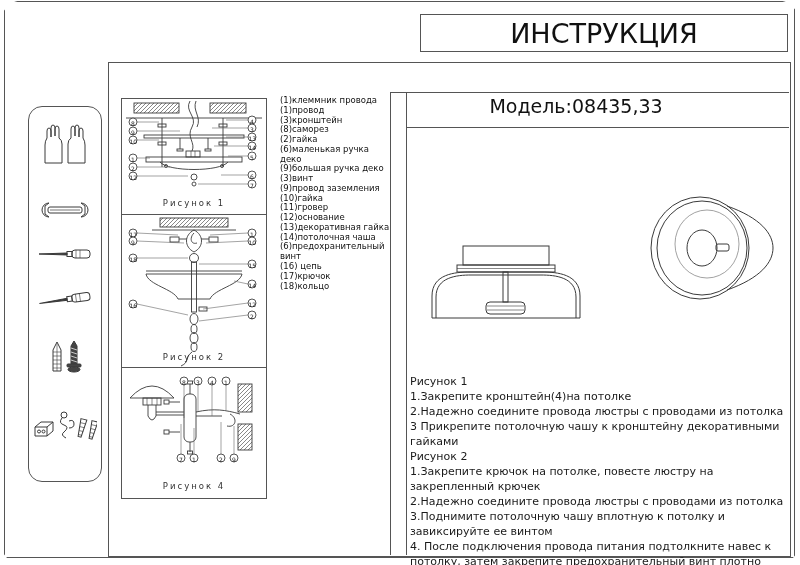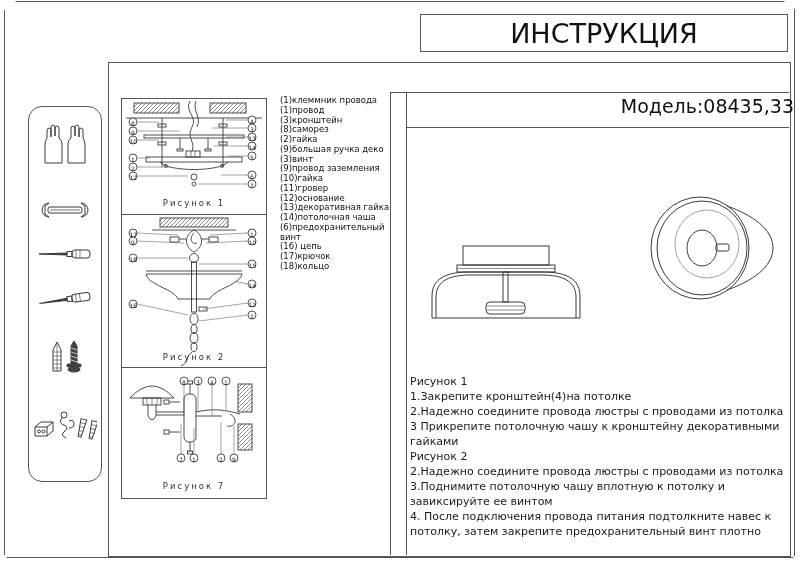--- a/index.html
+++ b/index.html
@@ -27,21 +27,21 @@
       background:#fff;font-size:6px;line-height:9px;text-align:center;color:#222;
       transform:translate(-50%,-50%);box-sizing:border-box;}
 
   
   .parts{left:272px;top:96px;width:112px;font-size:8.5px;line-height:1.15;color:#111;margin-left:8px;}
   .part-item{white-space:normal;}
 
   
   .vline{width:0;border-left:1px solid #555;}
   .hline{height:0;border-top:1px solid #555;}
-  .model{left:410px;top:95px;width:384px;text-align:right;font-size:19px;color:#111;}
+  .model{left:384px;top:95px;width:384px;text-align:center;font-size:19px;color:#111;}
 
   .instructions{left:410px;top:374px;width:378px;font-size:11px;line-height:15px;color:#1a1a1a;}
   .instr-line{white-space:pre-wrap;}
 
   svg{display:block;}
 </style>
 </head>
 <body>
 
 <div id="screen">
@@ -254,30 +254,31 @@
         </g>
       </svg>
       <span class="co" style="left:62px;top:13px">8</span>
       <span class="co" style="left:76px;top:13px">3</span>
       <span class="co" style="left:90px;top:13px">4</span>
       <span class="co" style="left:104px;top:13px">1</span>
       <span class="co" style="left:59px;top:90px">7</span>
       <span class="co" style="left:72px;top:90px">1</span>
       <span class="co" style="left:99px;top:90px">2</span>
       <span class="co" style="left:112px;top:90px">9</span>
-      <div class="fig-label" style="top:113px">Рисунок 7</div>
+      <div class="fig-label" style="top:113px">Рисунок 4</div>
     </div>
   </div>
 
   <div class="abs parts">
       <div class="part-item">(1)клеммник провода</div>
       <div class="part-item">(1)провод</div>
       <div class="part-item">(3)кронштейн</div>
       <div class="part-item">(8)саморез</div>
       <div class="part-item">(2)гайка</div>
+      <div class="part-item">(6)маленькая ручка деко</div>
       <div class="part-item">(9)большая ручка деко</div>
       <div class="part-item">(3)винт</div>
       <div class="part-item">(9)провод заземления</div>
       <div class="part-item">(10)гайка</div>
       <div class="part-item">(11)гровер</div>
       <div class="part-item">(12)основание</div>
       <div class="part-item">(13)декоративная гайка</div>
       <div class="part-item">(14)потолочная чаша</div>
       <div class="part-item">(6)предохранительный винт</div>
       <div class="part-item">(16) цепь</div>
@@ -313,18 +314,19 @@
       <rect x="301" y="104" width="13" height="7" rx="2"></rect>
     </g>
   </svg>
 
   <div class="abs instructions">
       <div class="instr-line">Рисунок 1</div>
       <div class="instr-line">1.Закрепите кронштейн(4)на потолке</div>
       <div class="instr-line">2.Надежно соедините провода люстры с проводами из потолка</div>
       <div class="instr-line">3 Прикрепите потолочную чашу к кронштейну декоративными гайками</div>
       <div class="instr-line">Рисунок 2</div>
+      <div class="instr-line">1.Закрепите крючок на потолке, повесте люстру на закрепленный крючек</div>
       <div class="instr-line">2.Надежно соедините провода люстры с проводами из потолка</div>
       <div class="instr-line">3.Поднимите потолочную чашу вплотную к потолку и завиксируйте ее винтом</div>
       <div class="instr-line">4. После подключения провода питания подтолкните навес к потолку, затем закрепите предохранительный винт плотно</div>
     </div>
 
 </div>
 
 </body></html>

